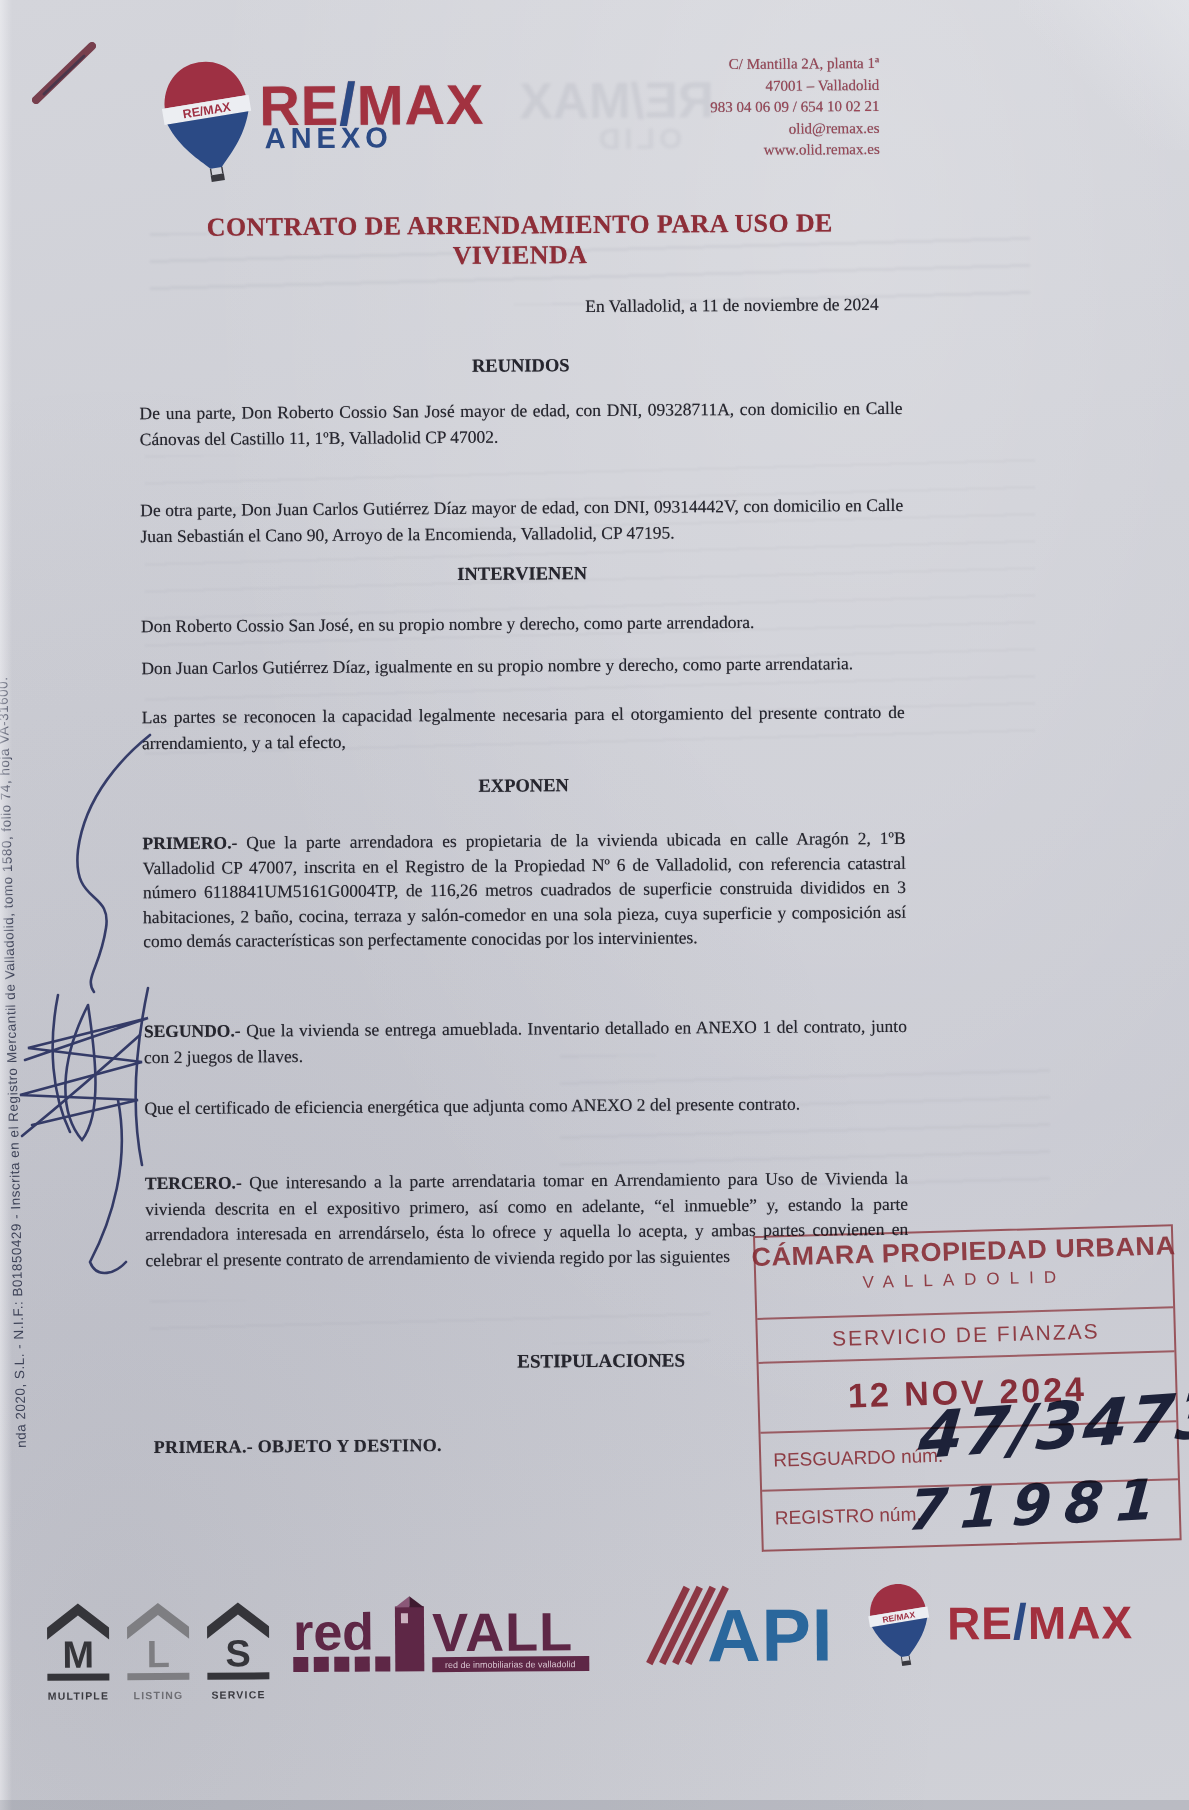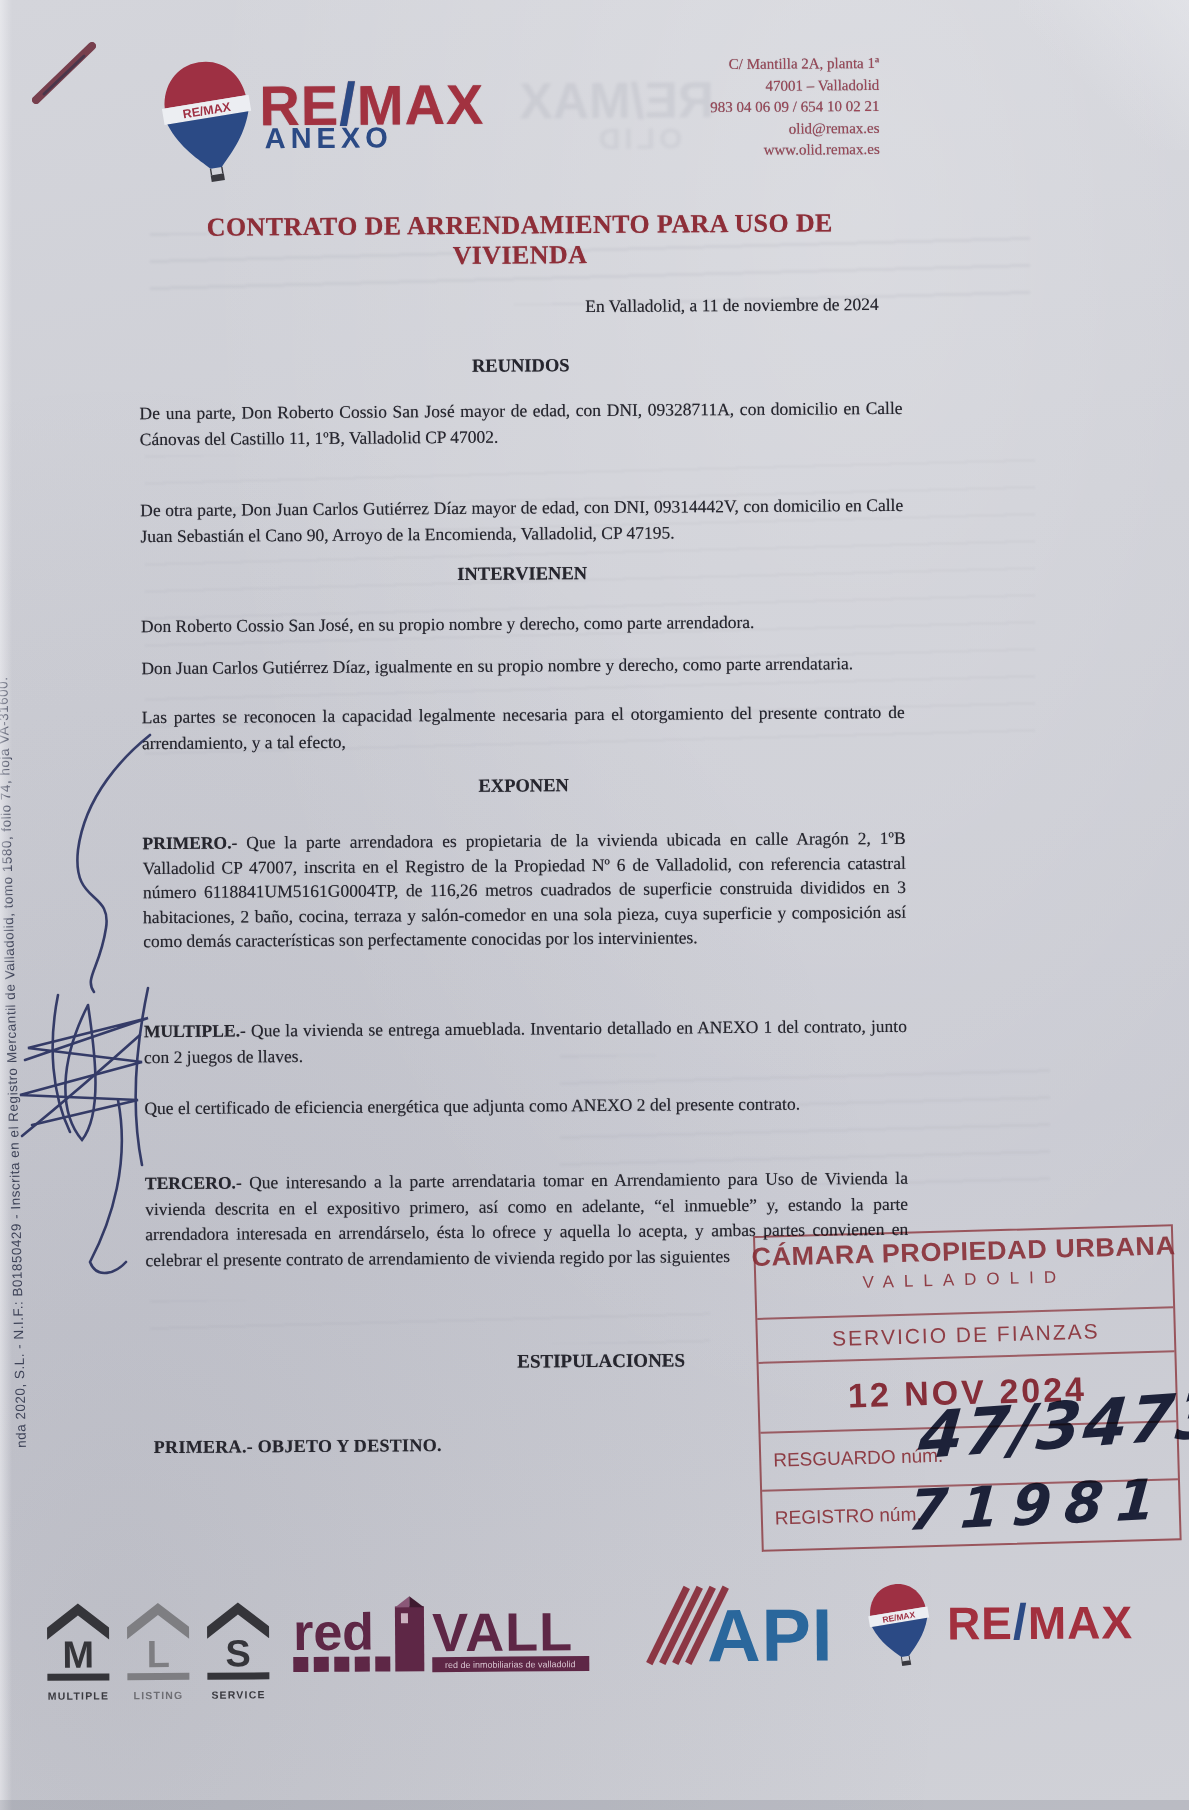--- a/index.html
+++ b/index.html
@@ -110,21 +110,21 @@
     <p class="para txt" style="top:398px;">De una parte, Don Roberto Cossio San José mayor de edad, con DNI, 09328711A, con domicilio en Calle Cánovas del Castillo 11, 1ºB, Valladolid CP 47002.</p>
     <p class="para txt" style="top:495px;">De otra parte, Don Juan Carlos Gutiérrez Díaz mayor de edad, con DNI, 09314442V, con domicilio en Calle Juan Sebastián el Cano 90, Arroyo de la Encomienda, Valladolid, CP 47195.</p>
 
     <div class="head txt" style="top:563px;">INTERVIENEN</div>
     <p class="para txt" style="top:611px;">Don Roberto Cossio San José, en su propio nombre y derecho, como parte arrendadora.</p>
     <p class="para txt" style="top:653px;">Don Juan Carlos Gutiérrez Díaz, igualmente en su propio nombre y derecho, como parte arrendataria.</p>
     <p class="para txt" style="top:702px;">Las partes se reconocen la capacidad legalmente necesaria para el otorgamiento del presente contrato de arrendamiento, y a tal efecto,</p>
 
     <div class="head txt" style="top:775px;">EXPONEN</div>
     <p class="para para-tight txt" style="top:828px;"><b>PRIMERO.-</b><span> Que la parte arrendadora es propietaria de la vivienda ubicada en calle Aragón 2, 1ºB Valladolid CP 47007, inscrita en el Registro de la Propiedad Nº 6 de Valladolid, con referencia catastral número 6118841UM5161G0004TP, de 116,26 metros cuadrados de superficie construida divididos en 3 habitaciones, 2 baño, cocina, terraza y salón-comedor en una sola pieza, cuya superficie y composición así como demás características son perfectamente conocidas por los intervinientes.</span></p>
-    <p class="para txt" style="top:1016px;"><b>MULTIPLE.-</b><span> Que la vivienda se entrega amueblada. Inventario detallado en ANEXO 1 del contrato, junto con 2 juegos de llaves.</span></p>
+    <p class="para txt" style="top:1016px;"><b>SEGUNDO.-</b><span> Que la vivienda se entrega amueblada. Inventario detallado en ANEXO 1 del contrato, junto con 2 juegos de llaves.</span></p>
     <p class="para txt" style="top:1093px;">Que el certificado de eficiencia energética que adjunta como ANEXO 2 del presente contrato.</p>
     <p class="para txt" style="top:1168px;"><b>TERCERO.-</b><span> Que interesando a la parte arrendataria tomar en Arrendamiento para Uso de Vivienda la vivienda descrita en el expositivo primero, así como en adelante,  “el inmueble”  y, estando la parte arrendadora interesada en arrendárselo, ésta lo ofrece y aquella lo acepta, y ambas partes convienen en celebrar el presente contrato de arrendamiento de vivienda regido por las siguientes</span></p>
 
     <div class="estip txt">ESTIPULACIONES</div>
     <div class="clause-head txt">PRIMERA.- OBJETO Y DESTINO.</div>
 
     <svg style="position:absolute;left:38px;top:1592px;" width="230" height="112" viewBox="0 0 230 112">
       <g transform="translate(4,6)">
         <polygon points="0,26 31,2 62,26 62,38 31,14 0,38" fill="#35353a"></polygon>
         <text x="31" y="66" font-size="38" font-weight="bold" text-anchor="middle" fill="#35353a">M</text>

